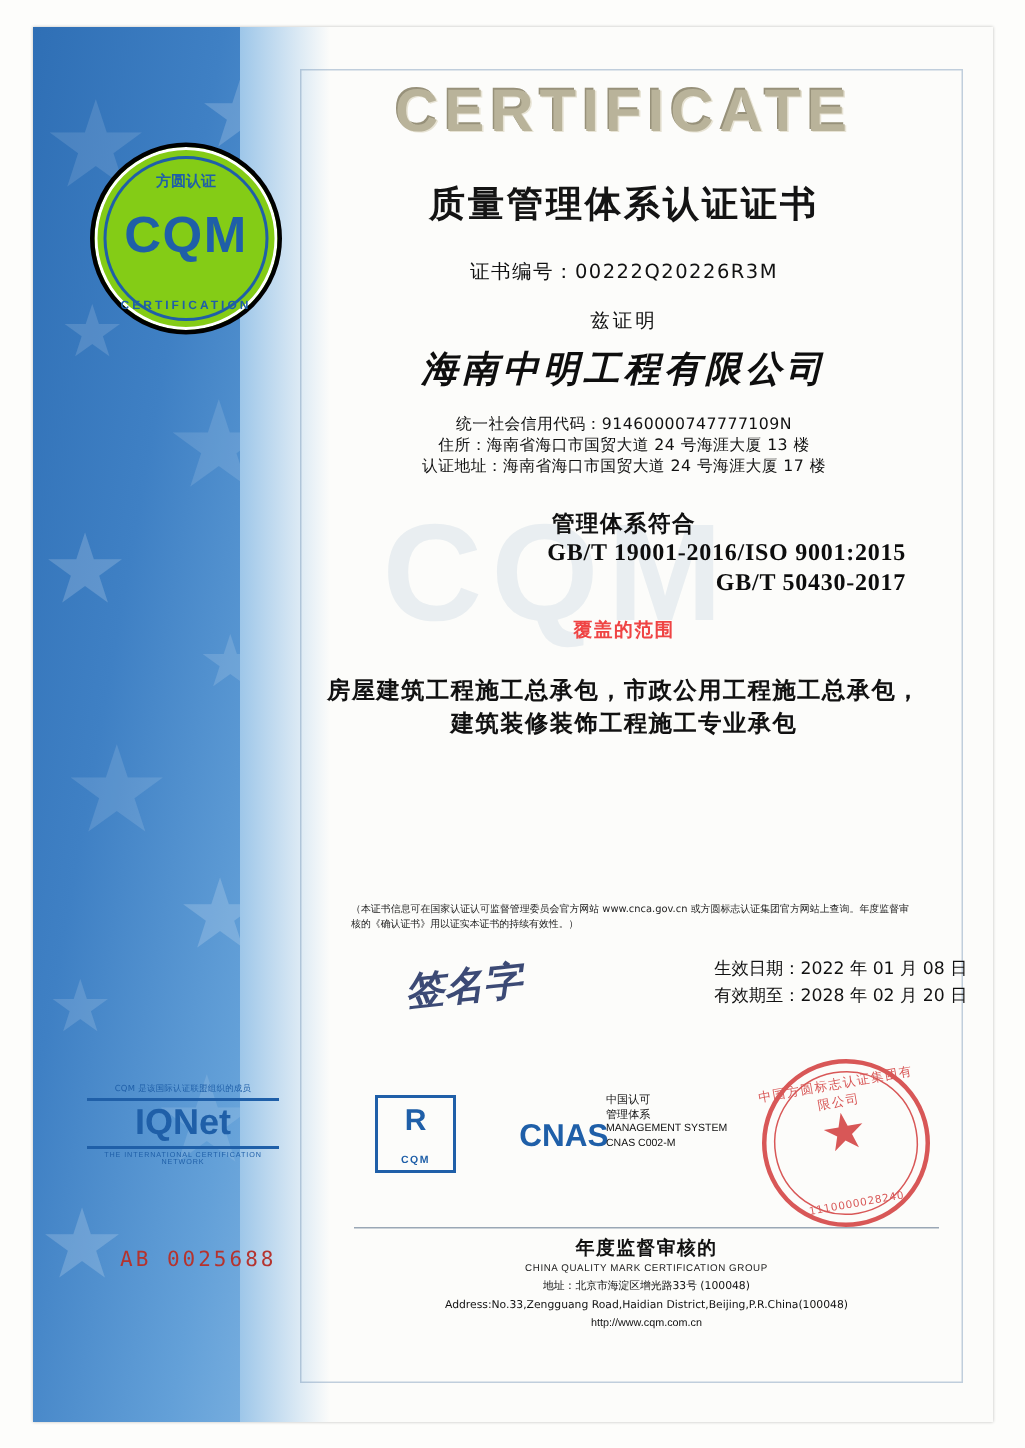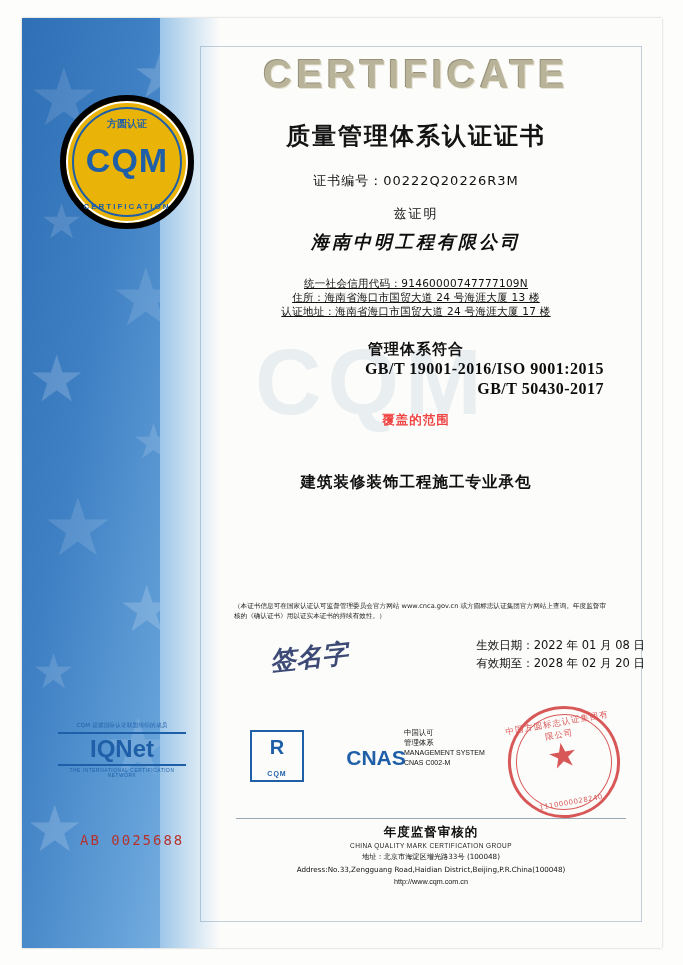--- a/index.html
+++ b/index.html
@@ -77,28 +77,27 @@
     font-family:"DejaVu Sans", sans-serif;
     font-size:13px;color:#111;letter-spacing:1px;
   }
   .hereby{
     position:absolute;left:236px;top:205px;width:360px;text-align:center;
     font-family:"DejaVu Sans", sans-serif;font-size:13px;color:#111;letter-spacing:2px;
   }
   .company{
     position:absolute;left:216px;top:230px;width:400px;text-align:center;
     font-family:"DejaVu Serif", serif;
-    font-size:18px;font-weight:bold;color:#0e0e0e;letter-spacing:3px;
+    font-size:24px;font-weight:bold;color:#0e0e0e;letter-spacing:3px;
     font-style:italic;
   }
   .meta{
     position:absolute;left:216px;top:276px;width:400px;text-align:center;
     font-family:"DejaVu Sans", sans-serif;font-size:10.5px;color:#111;line-height:14px;
     letter-spacing:.3px;
-    text-decoration:underline;
   }
   .std-head{
     position:absolute;left:236px;top:340px;width:360px;text-align:center;
     font-family:"DejaVu Sans", sans-serif;font-size:15px;font-weight:bold;color:#111;letter-spacing:1px;
   }
   .std-line{
     position:absolute;left:204px;width:400px;text-align:right;
     font-family:"Liberation Serif", serif;font-size:16px;font-weight:bold;color:#0d0d0d;letter-spacing:.5px;
   }
   .std1{top:360px;}
@@ -127,22 +126,22 @@
     position:absolute;left:270px;top:640px;
     font-family:"DejaVu Serif", serif;font-size:26px;color:#1b2b5e;
     font-style:italic;font-weight:bold;
     transform:rotate(-6deg);
     opacity:.85;
   }
 
   
   .cqm-logo{
     position:absolute;left:60px;top:95px;width:122px;height:122px;border-radius:50%;
-    background:#eab308;
-    border:6px solid #000000;
+    background:#84cc16;
+    border:3px solid #000000;
     box-shadow:0 0 0 2px #ffffff inset;
     color:#1f5fa8;
   }
   .cqm-logo .ring{
     position:absolute;left:6px;top:6px;right:6px;bottom:6px;border:2px solid #1f5fa8;border-radius:50%;
   }
   .cqm-logo .big{
     position:absolute;left:0;right:0;top:40px;text-align:center;
     font-family:"Liberation Sans", sans-serif;font-size:34px;font-weight:bold;letter-spacing:1px;
     color:#1f5fa8;
@@ -287,20 +286,21 @@
     <div>统一社会信用代码：91460000747777109N</div>
     <div>住所：海南省海口市国贸大道 24 号海涯大厦 13 楼</div>
     <div>认证地址：海南省海口市国贸大道 24 号海涯大厦 17 楼</div>
   </div>
 
   <div class="std-head">管理体系符合</div>
   <div class="std-line std1">GB/T 19001-2016/ISO 9001:2015</div>
   <div class="std-line std2">GB/T 50430-2017</div>
 
   <div class="scope-head">覆盖的范围</div>
+  <div class="scope-line sc1">房屋建筑工程施工总承包，市政公用工程施工总承包，</div>
   <div class="scope-line sc2">建筑装修装饰工程施工专业承包</div>
 
   <div class="footnote">（本证书信息可在国家认证认可监督管理委员会官方网站 www.cnca.gov.cn 或方圆标志认证集团官方网站上查询。年度监督审核的《确认证书》用以证实本证书的持续有效性。）</div>
 
   <div class="signature">签名字</div>
 
   <div class="dates">
     <div>
       <span>生效日期：</span><span>2022 年 01 月 08 日</span>
     </div>

